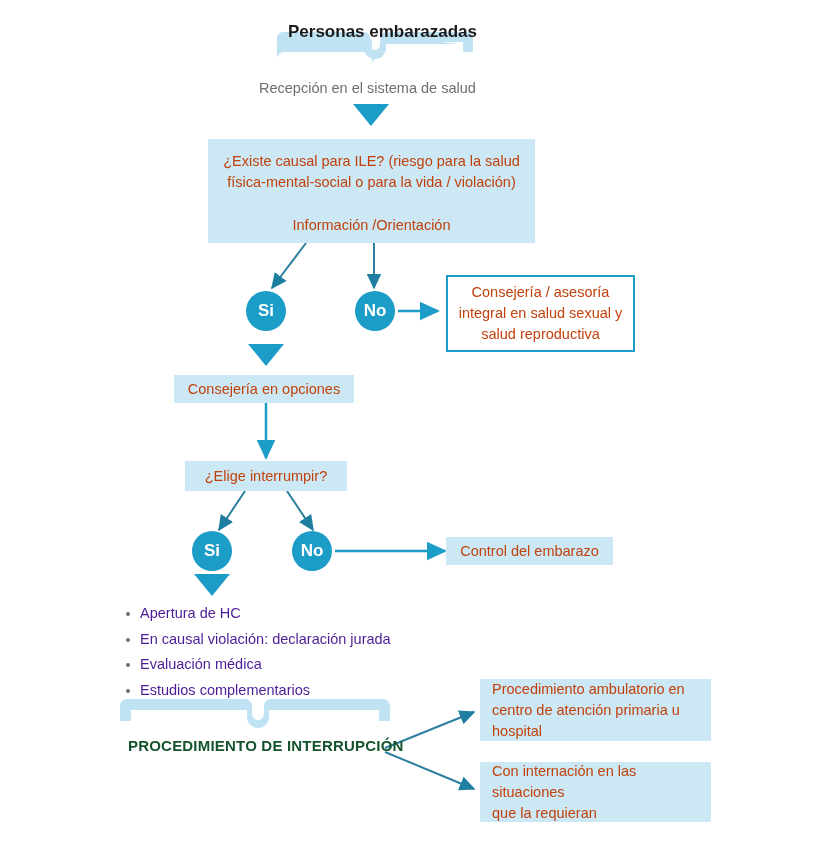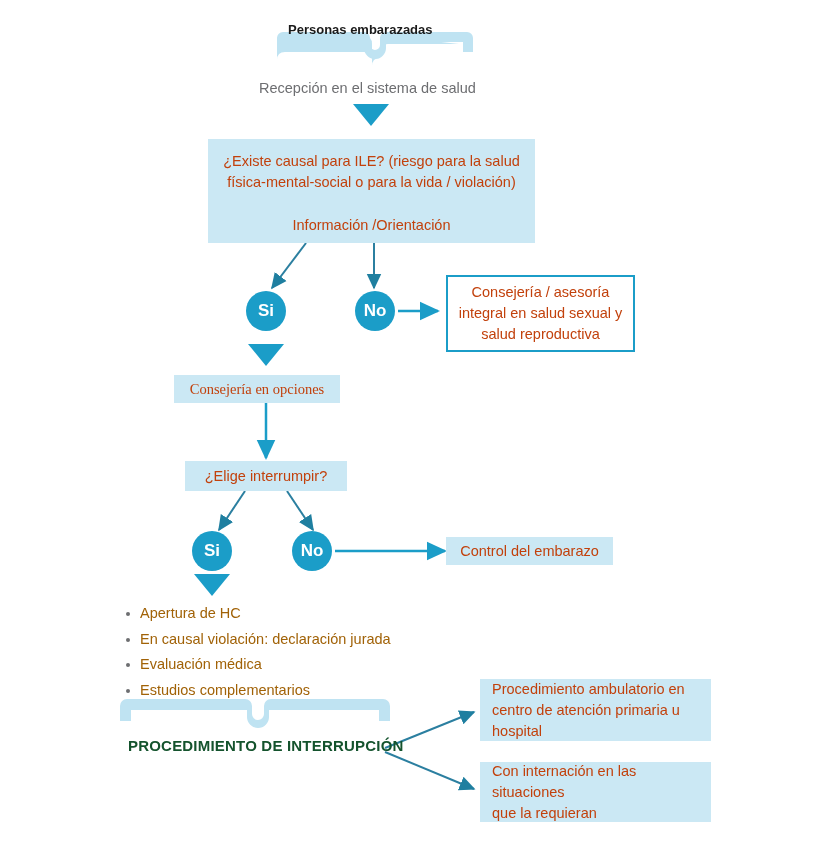--- a/index.html
+++ b/index.html
@@ -46,21 +46,21 @@
   .plain-text {
     position: absolute;
     color: #6d6e71;
     font-size: 14.5px;
     line-height: 21px;
     white-space: nowrap;
   }
   .title-text {
     position: absolute;
     color: #1a1a1a;
-    font-size: 13px;
+    font-size: 17px;
     font-weight: bold;
     white-space: nowrap;
   }
   .accent-text {
     position: absolute;
     color: #14532d;
     font-size: 15px;
     font-weight: bold;
     letter-spacing: 0.2px;
     white-space: nowrap;
@@ -76,21 +76,21 @@
     font-weight: bold;
     display: flex;
     align-items: center;
     justify-content: center;
   }
   .bullet-list {
     position: absolute;
     margin: 0;
     padding: 0;
     list-style: none;
-    color: #a16207;
+    color: #4c1d95;
     font-size: 14.5px;
     line-height: 25.5px;
   }
   .bullet-list li {
     position: relative;
     padding-left: 16px;
     white-space: nowrap;
   }
   .bullet-list li::before {
     content: "";
@@ -164,21 +164,21 @@
 </div>
 
 <div class="decision-chip" style="left:355px; top:291px;">
   <span>No</span>
 </div>
 
 <div class="node-box outlined multiline" style="left:446px; top:275px; width:189px; height:77px;">Consejería / asesoría
 integral en salud sexual y
 salud reproductiva</div>
 
-<div class="node-box" style="left:174px; top:375px; width:166px; height:28px;font-family:Liberation Serif, serif;">Consejería en opciones</div>
+<div class="node-box" style="left:174px; top:375px; width:180px; height:28px;">Consejería en opciones</div>
 
 <div class="node-box" style="left:185px; top:461px; width:162px; height:30px;">¿Elige interrumpir?</div>
 
 <div class="decision-chip" style="left:192px; top:531px;">
   <span>Si</span>
 </div>
 
 <div class="decision-chip" style="left:292px; top:531px;">
   <span>No</span>
 </div>

